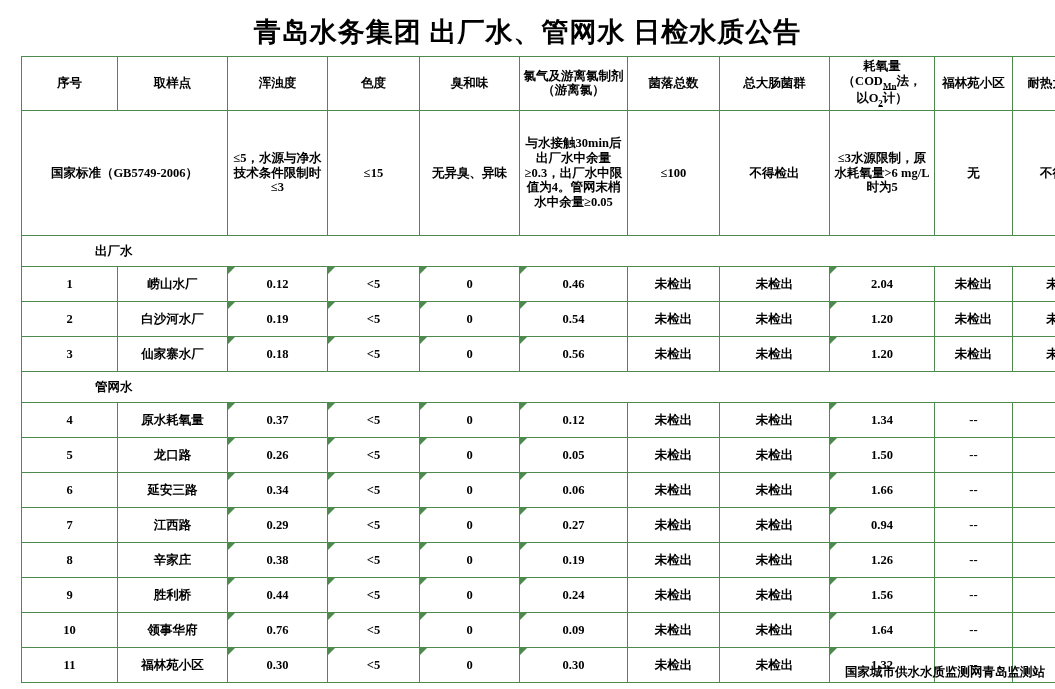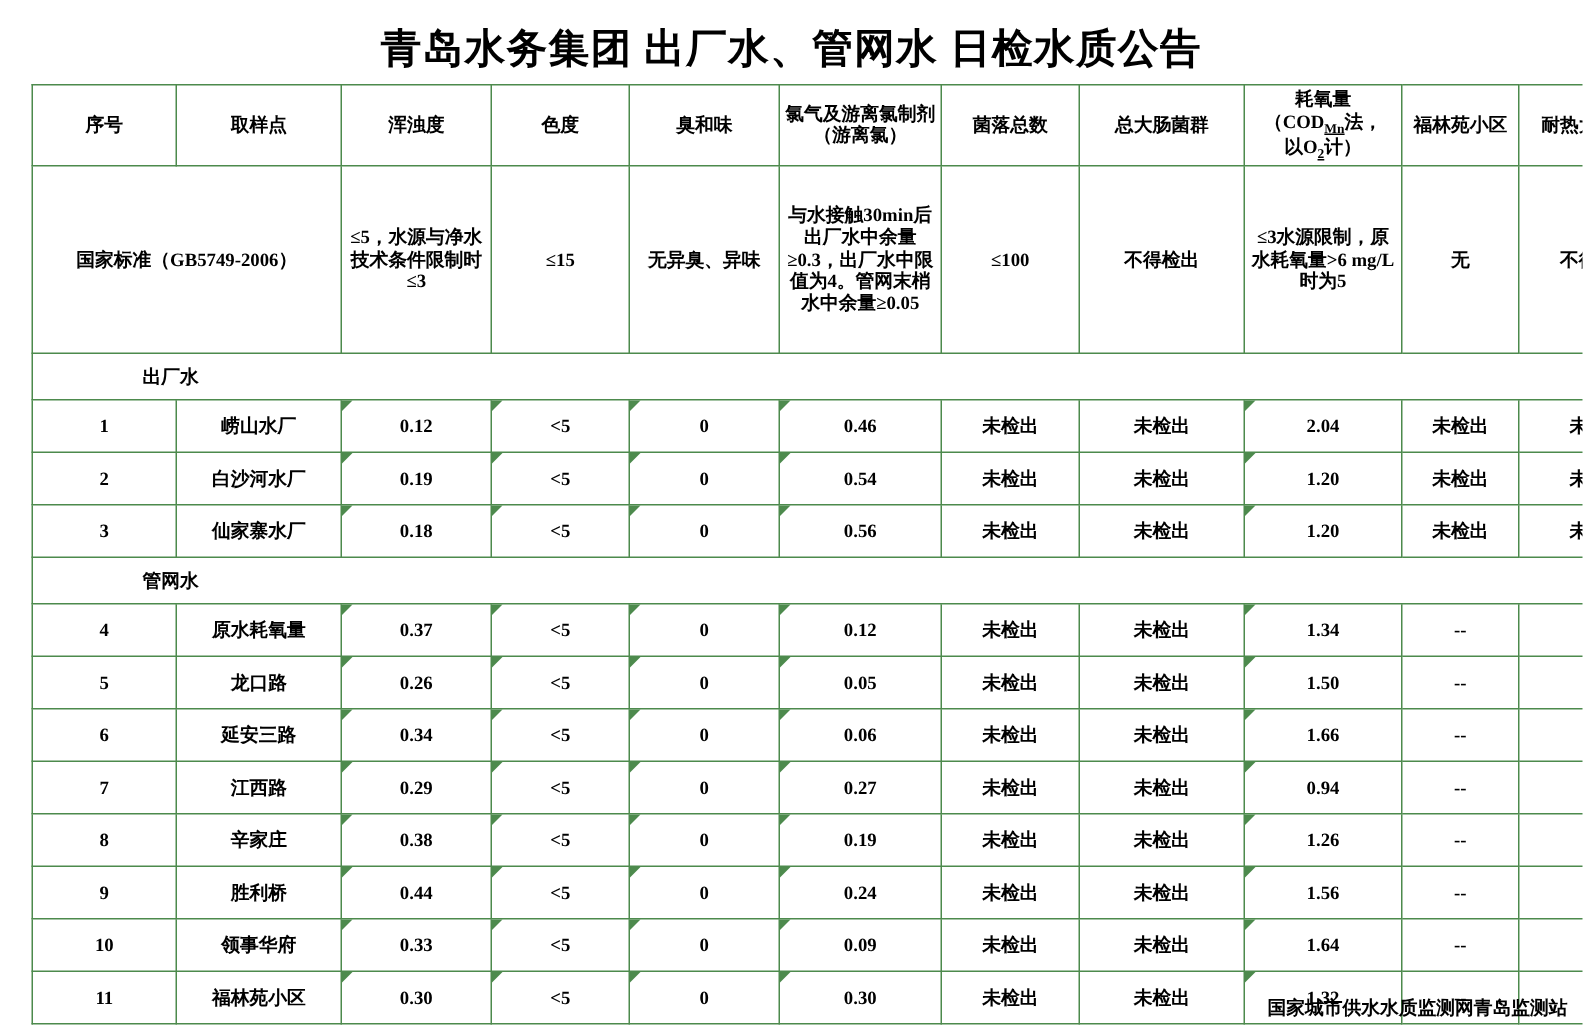--- a/index.html
+++ b/index.html
@@ -285,21 +285,21 @@
         <td class="mark">0.24</td>
         <td>未检出</td>
         <td>未检出</td>
         <td class="mark">1.56</td>
         <td>--</td>
         <td>--</td>
       </tr>
       <tr class="data">
         <td>10</td>
         <td>领事华府</td>
-        <td class="mark">0.33</td>
+        <td class="mark">0.76</td>
         <td class="mark">&lt;5</td>
         <td class="mark">0</td>
         <td class="mark">0.09</td>
         <td>未检出</td>
         <td>未检出</td>
         <td class="mark">1.64</td>
         <td>--</td>
         <td>--</td>
       </tr>
       <tr class="data">

